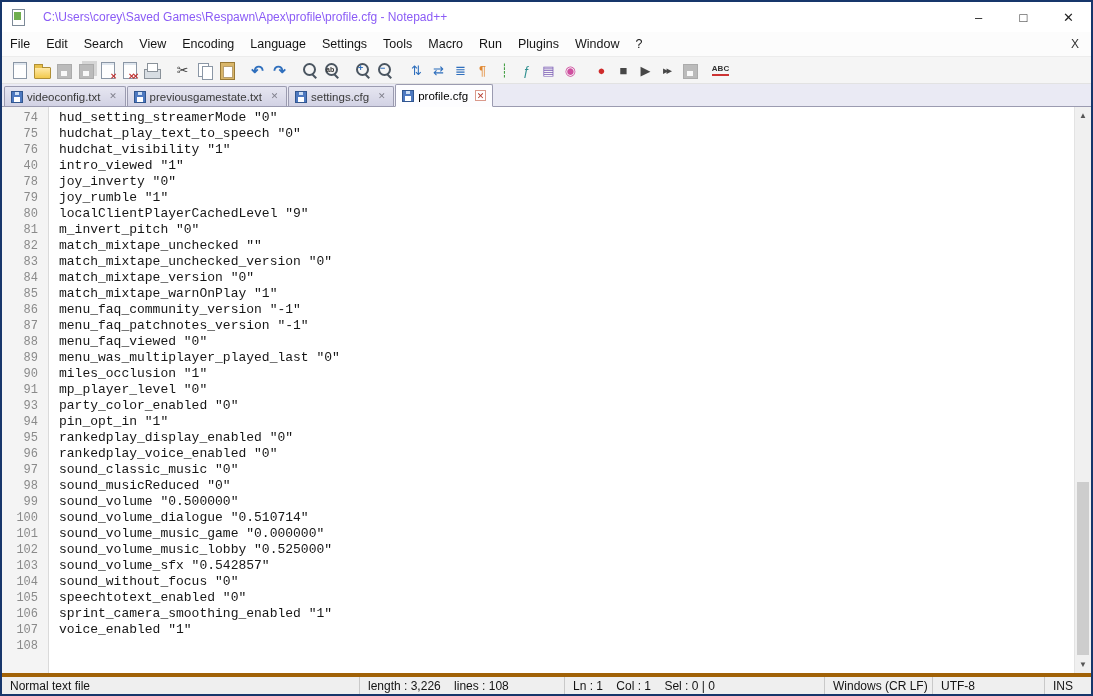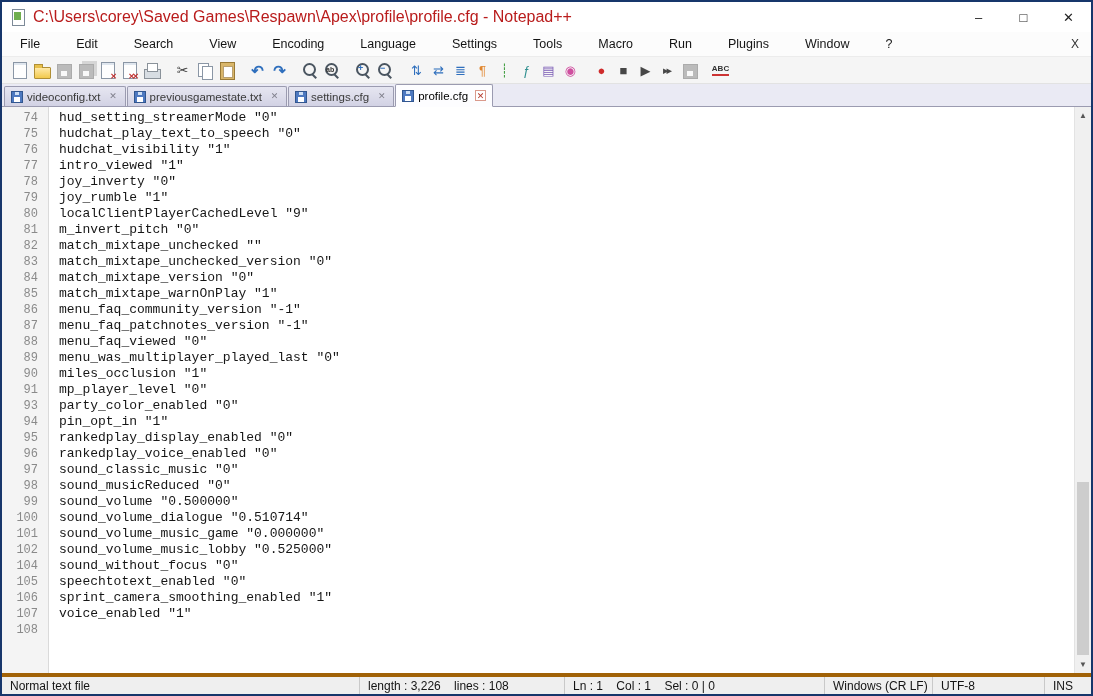--- a/index.html
+++ b/index.html
@@ -5,28 +5,28 @@
   *{box-sizing:border-box;margin:0;padding:0}
   html,body{width:1093px;height:696px}
   body{font-family:"Liberation Sans",sans-serif;background:#9a9a9a;overflow:hidden}
   .window{width:1093px;height:696px;border:2px solid #17366b;background:#fff;display:flex;flex-direction:column}
 
   
   .titlebar{height:30px;flex:none;display:flex;align-items:center;background:#fff}
   .app-icon{width:16px;height:16px;margin-left:8px;position:relative;flex:none}
   .app-icon::before{content:"";position:absolute;left:2px;top:0;width:11px;height:15px;background:#fff;border:1px solid #7d8a98}
   .app-icon::after{content:"";position:absolute;left:4px;top:3px;width:7px;height:8px;background:#6fae4e}
-  .title-text{font-size:16px;color:#b91c1c;margin-left:7px;flex:1;white-space:nowrap;overflow:hidden}
+  .title-text{font-size:12px;color:#8b5cf6;margin-left:17px;flex:1;white-space:nowrap;overflow:hidden}
   .win-controls{display:flex;height:100%;flex:none}
   .wc{width:45px;height:100%;display:flex;align-items:center;justify-content:center;font-size:13px;color:#222;cursor:default}
 
   
   .menubar{height:24px;flex:none;display:flex;align-items:stretch;background:#fcfcfc;font-size:12.5px;color:#141414}
   .menu-items{display:flex}
-  .menu-item{padding:0 18px;display:flex;align-items:center;cursor:default}
+  .menu-item{padding:0 8px;display:flex;align-items:center;cursor:default}
   .menu-close{margin-left:auto;padding:0 12px;display:flex;align-items:center;font-size:12px;color:#333}
 
   
   .toolbar{height:28px;flex:none;background:#f5f5f5;display:flex;align-items:center;padding-left:7px;border-top:1px solid #ececec;border-bottom:1px solid #e2e2e2}
   .tbicon{width:21px;height:21px;position:relative;display:flex;align-items:center;justify-content:center;margin-right:1px;cursor:default}
   .tbsep{width:9px;height:21px}
   .tbicon.disabled{filter:grayscale(1);opacity:.45}
   .g{line-height:1}
   .k-glyph .g{font-size:13px}
   .c-blue{color:#2f6fbd}.c-dark{color:#474747}.c-orange{color:#e0862e}.c-red{color:#cf2b2b}
@@ -231,21 +231,21 @@
         </div>
         <div class="line">
           <span class="ln">75</span>
           <span class="lt">hudchat_play_text_to_speech "0"</span>
         </div>
         <div class="line">
           <span class="ln">76</span>
           <span class="lt">hudchat_visibility "1"</span>
         </div>
         <div class="line">
-          <span class="ln">77</span>
+          <span class="ln">40</span>
           <span class="lt">intro_viewed "1"</span>
         </div>
         <div class="line">
           <span class="ln">78</span>
           <span class="lt">joy_inverty "0"</span>
         </div>
         <div class="line">
           <span class="ln">79</span>
           <span class="lt">joy_rumble "1"</span>
         </div>
@@ -329,20 +329,24 @@
           <span class="ln">100</span>
           <span class="lt">sound_volume_dialogue "0.510714"</span>
         </div>
         <div class="line">
           <span class="ln">101</span>
           <span class="lt">sound_volume_music_game "0.000000"</span>
         </div>
         <div class="line">
           <span class="ln">102</span>
           <span class="lt">sound_volume_music_lobby "0.525000"</span>
+        </div>
+        <div class="line">
+          <span class="ln">103</span>
+          <span class="lt">sound_volume_sfx "0.542857"</span>
         </div>
         <div class="line">
           <span class="ln">104</span>
           <span class="lt">sound_without_focus "0"</span>
         </div>
         <div class="line">
           <span class="ln">105</span>
           <span class="lt">speechtotext_enabled "0"</span>
         </div>
         <div class="line">

